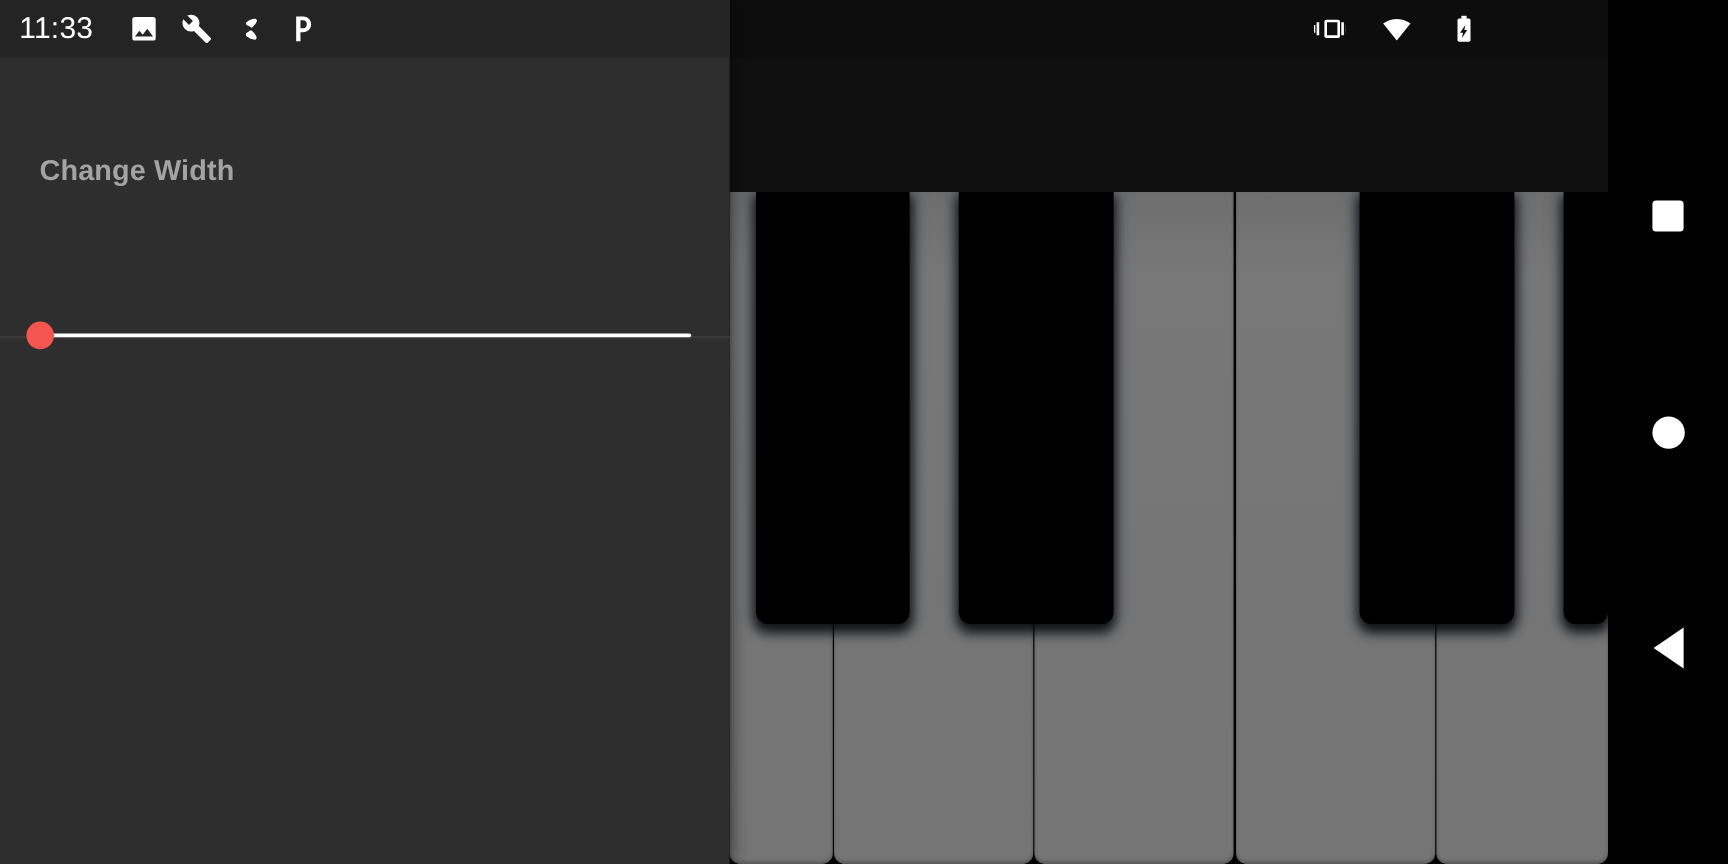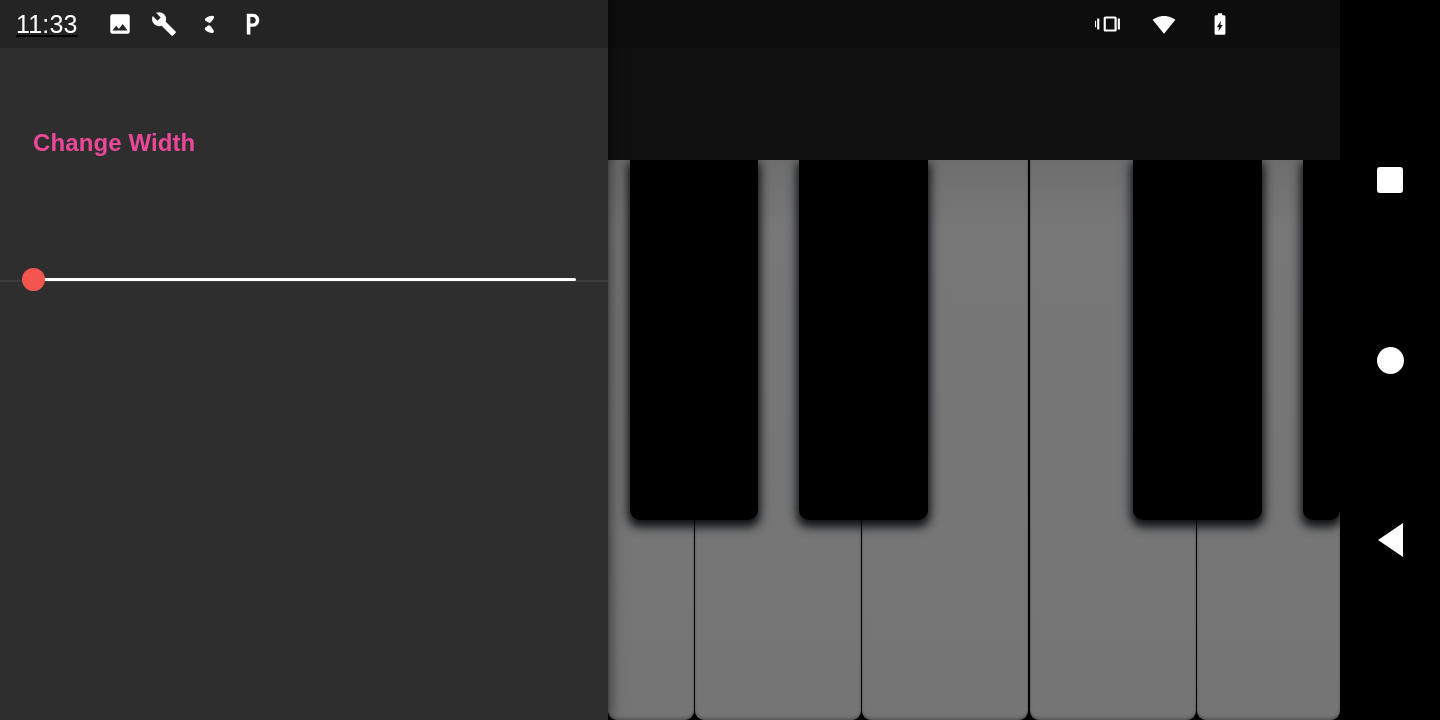--- a/index.html
+++ b/index.html
@@ -118,21 +118,20 @@
     pointer-events: none;
   }
   .sb-left {
     position: absolute;
     left: 0; top: 0;
     height: 48px;
     display: flex;
     align-items: center;
     gap: 0;
     padding-left: 16px;
-    text-decoration: underline;
   }
   .sb-clock {
     color: #fff;
     font-size: 25px;
     font-weight: 400;
     letter-spacing: 0.2px;
     line-height: 48px;
     margin-right: 20px;
   }
   .sb-icon {
@@ -182,21 +181,21 @@
   }
   .section-width {
     height: 232px;
     padding: 0 33px;
     position: relative;
   }
   .section-title {
     position: absolute;
     left: 33px;
     top: 80px;
-    color: #ec4899;
+    color: #a3a3a3;
     font-size: 24px;
     font-weight: bold;
     letter-spacing: 0.1px;
     line-height: 30px;
   }
   .slider-wrap {
     position: absolute;
     left: 22px;
     top: 220px;
     width: 554px;

